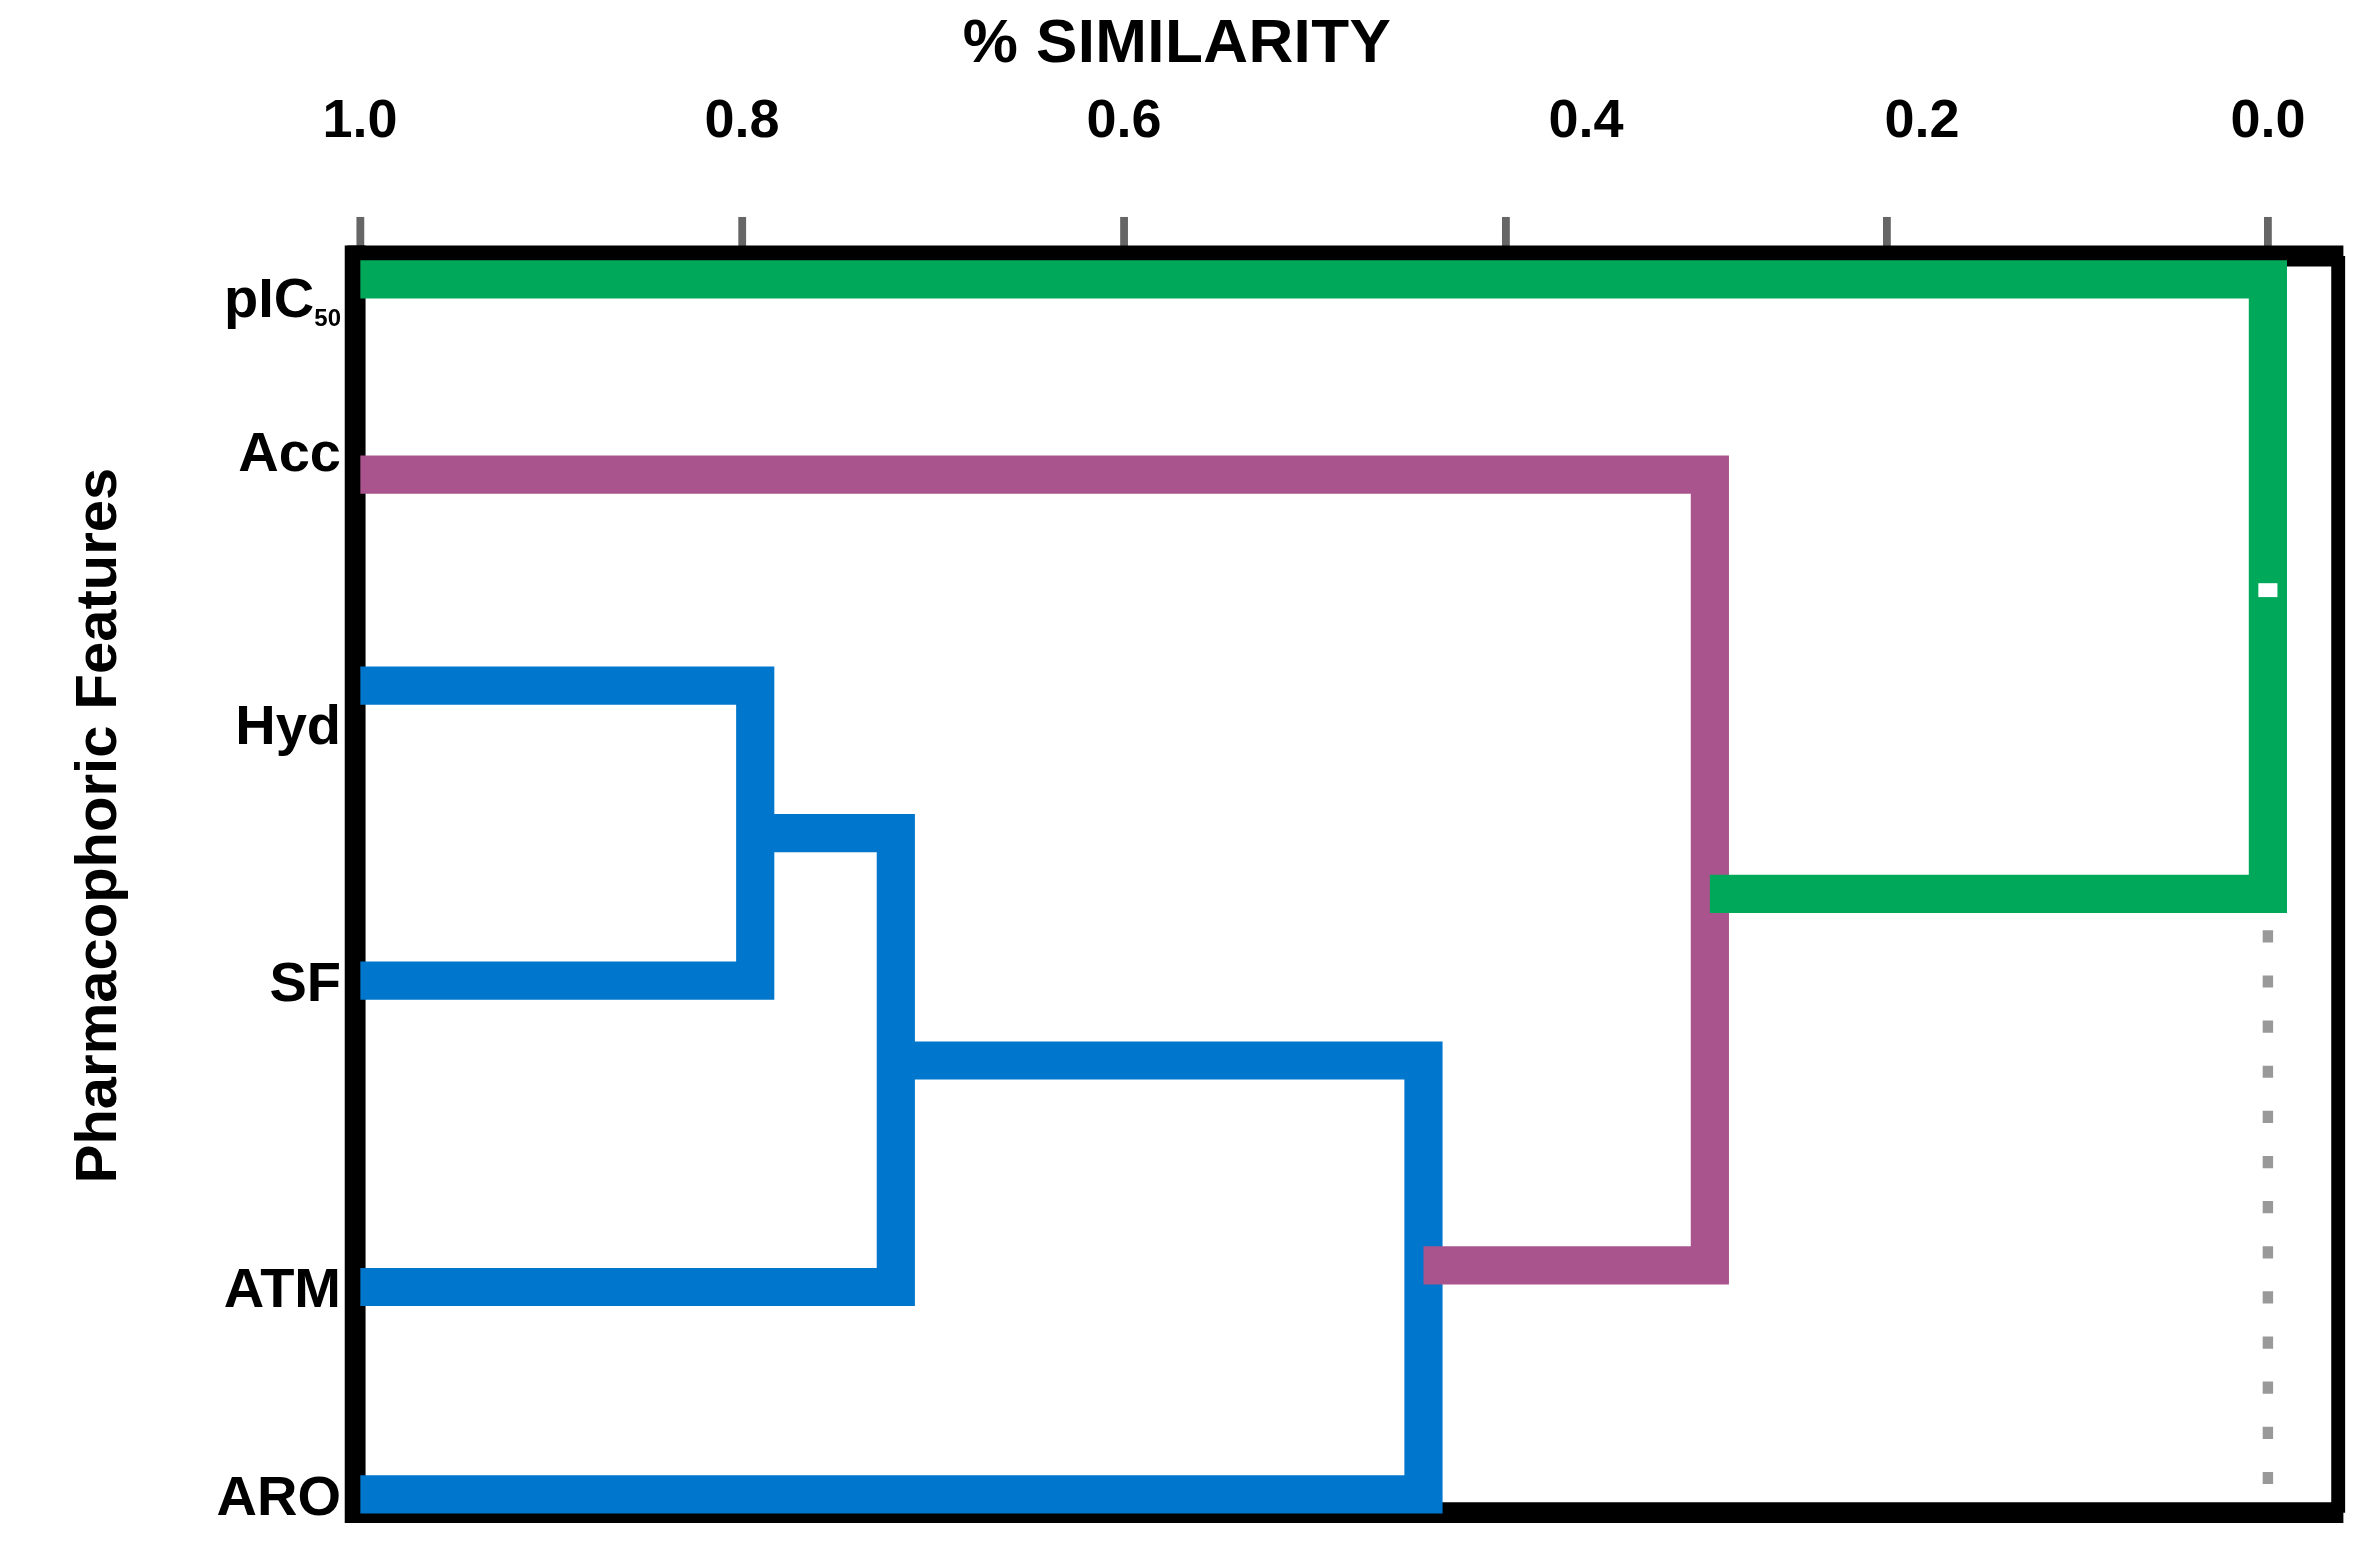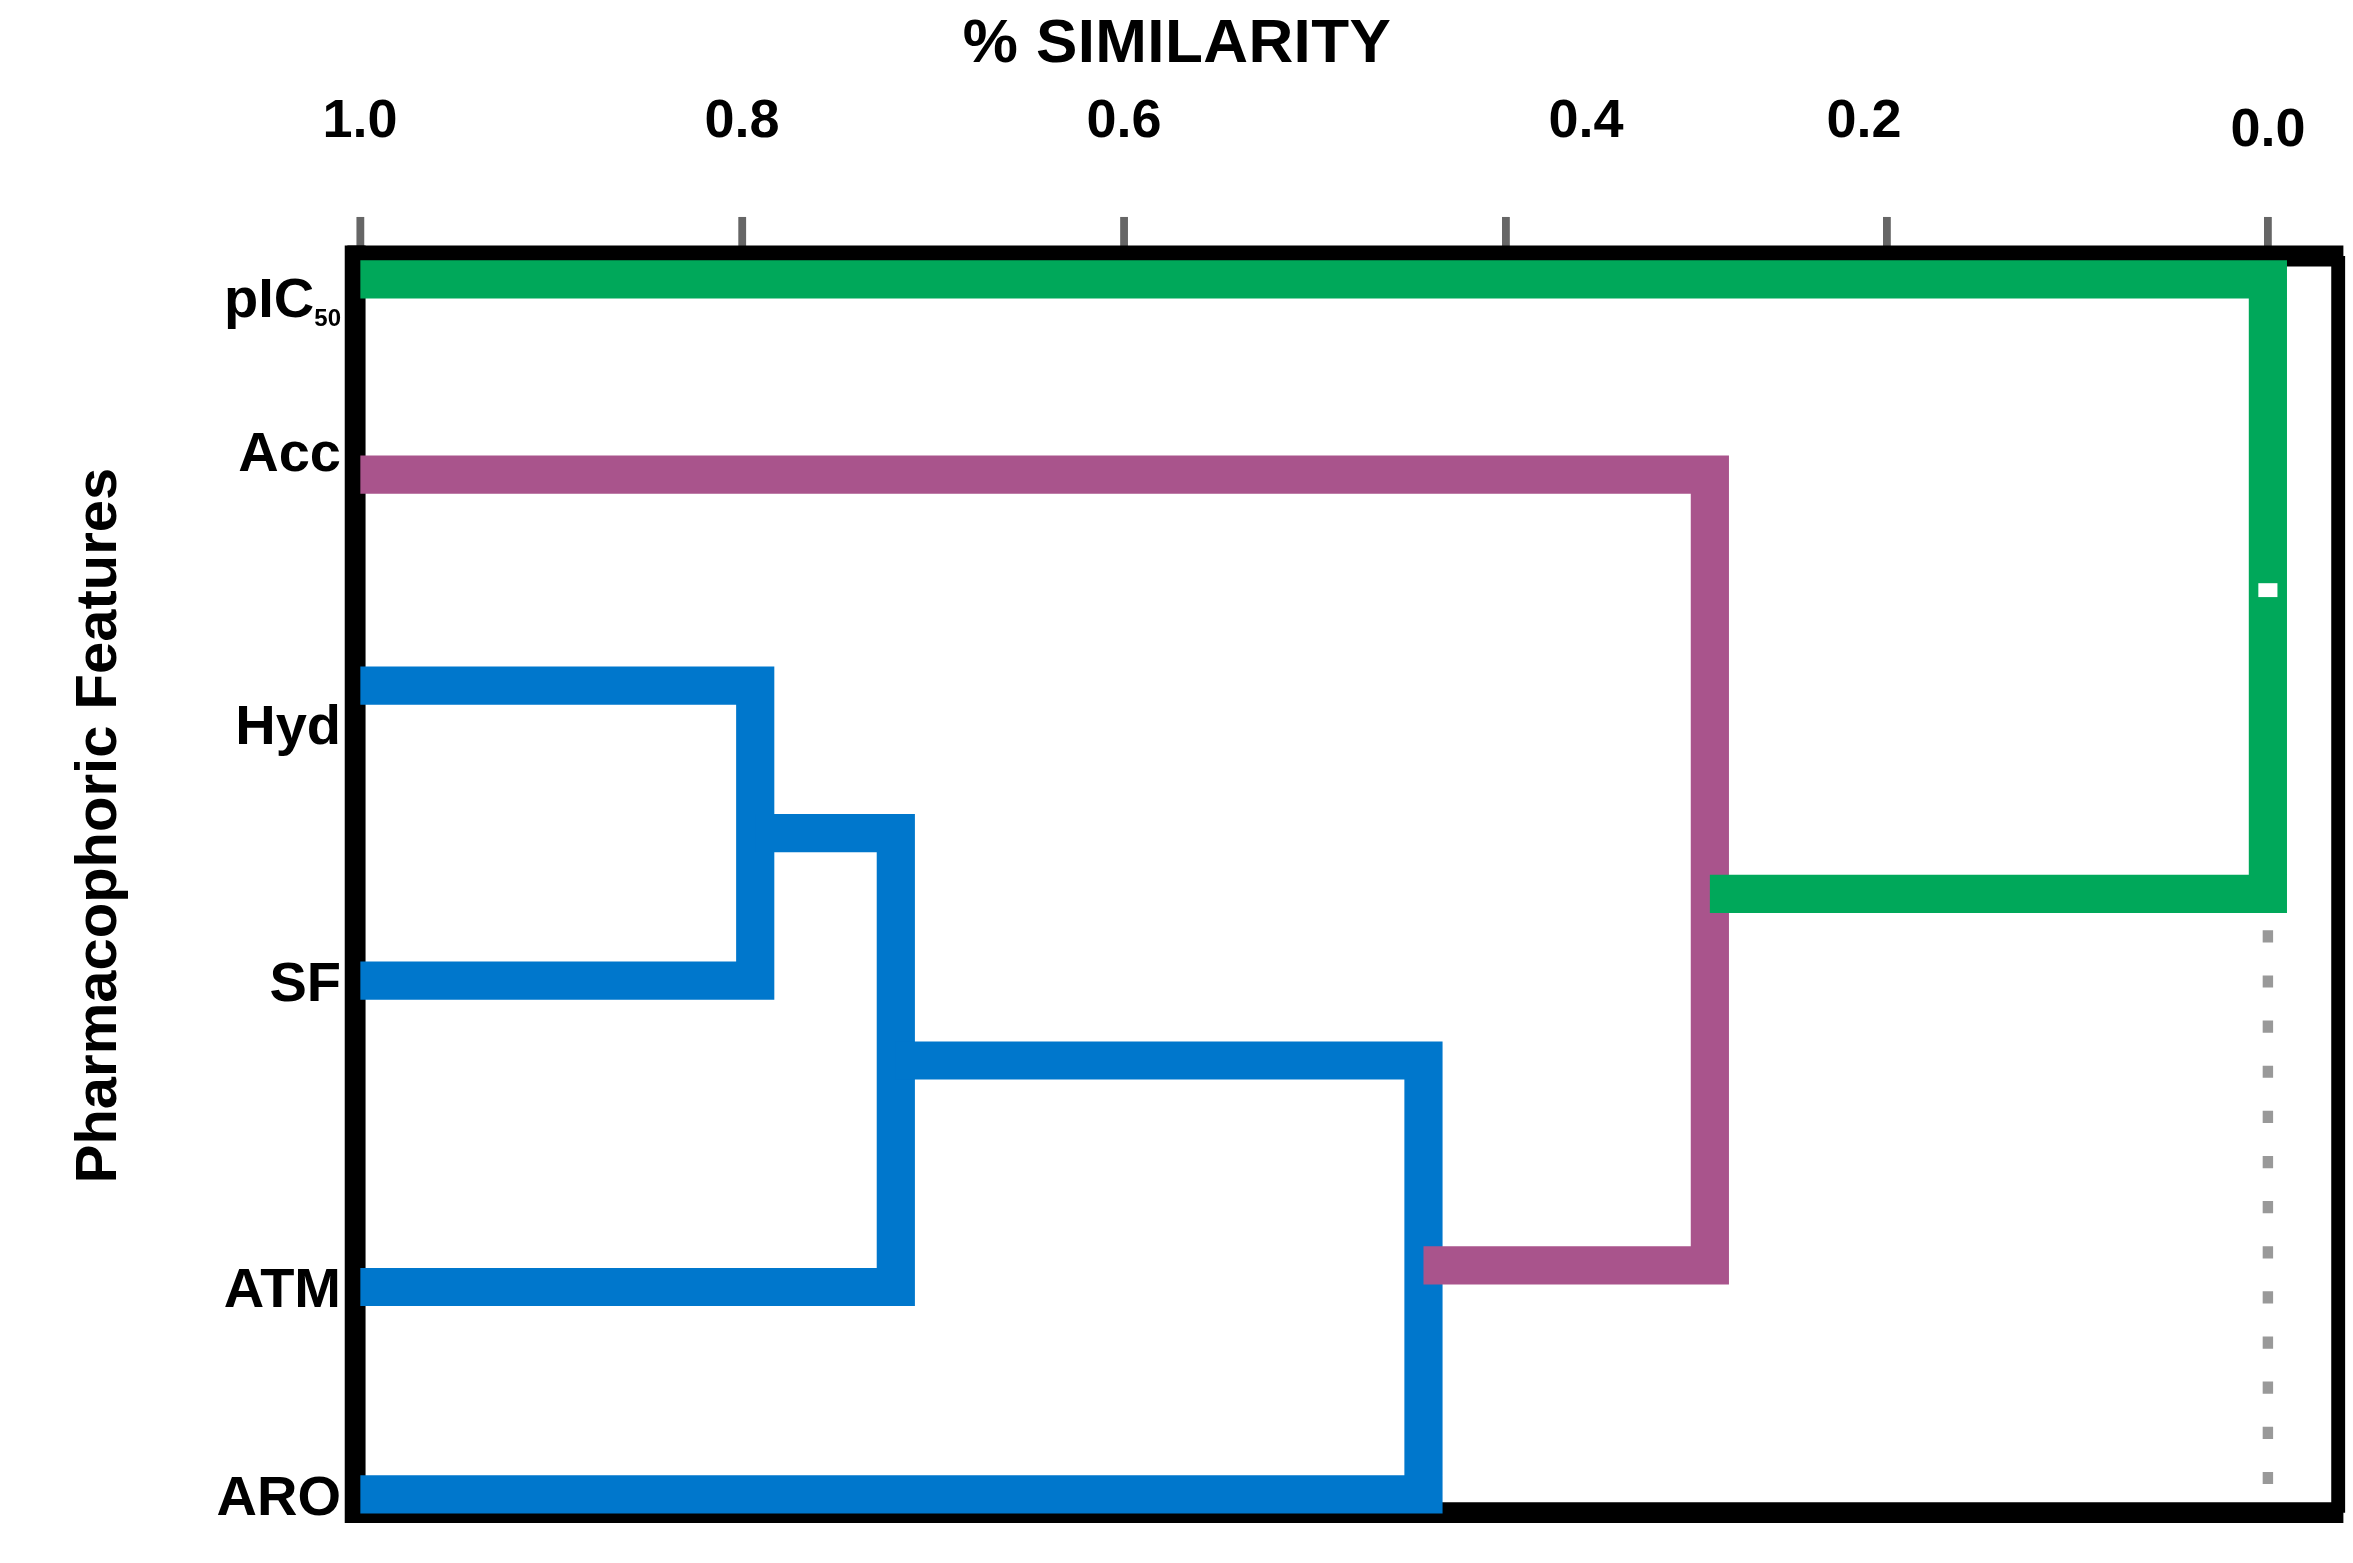--- a/index.html
+++ b/index.html
@@ -94,22 +94,22 @@
 <div id="figure">
 
   <div id="chart-title">% SIMILARITY</div>
 
   <div id="y-axis-title">Pharmacophoric Features</div>
 
   <div class="x-tick-label" style="left:360px;">1.0</div>
   <div class="x-tick-label" style="left:742px;">0.8</div>
   <div class="x-tick-label" style="left:1124px;">0.6</div>
   <div class="x-tick-label" style="left:1586px;">0.4</div>
-  <div class="x-tick-label" style="left:1864px;">0.2</div>
-  <div class="x-tick-label" style="left:2268px;margin-top:9px;">0.0</div>
+  <div class="x-tick-label" style="left:1922px;">0.2</div>
+  <div class="x-tick-label" style="left:2268px;">0.0</div>
 
   <div class="y-tick-label" style="top:297px;"><span>pIC</span><sub>50</sub></div>
   <div class="y-tick-label" style="top:451px;">Acc</div>
   <div class="y-tick-label" style="top:724px;">Hyd</div>
   <div class="y-tick-label" style="top:981px;">SF</div>
   <div class="y-tick-label" style="top:1287px;">ATM</div>
   <div class="y-tick-label" style="top:1495px;">ARO</div>
 
   <svg id="plot-svg" width="2354" height="1563" viewBox="0 0 2712 1801">
 

